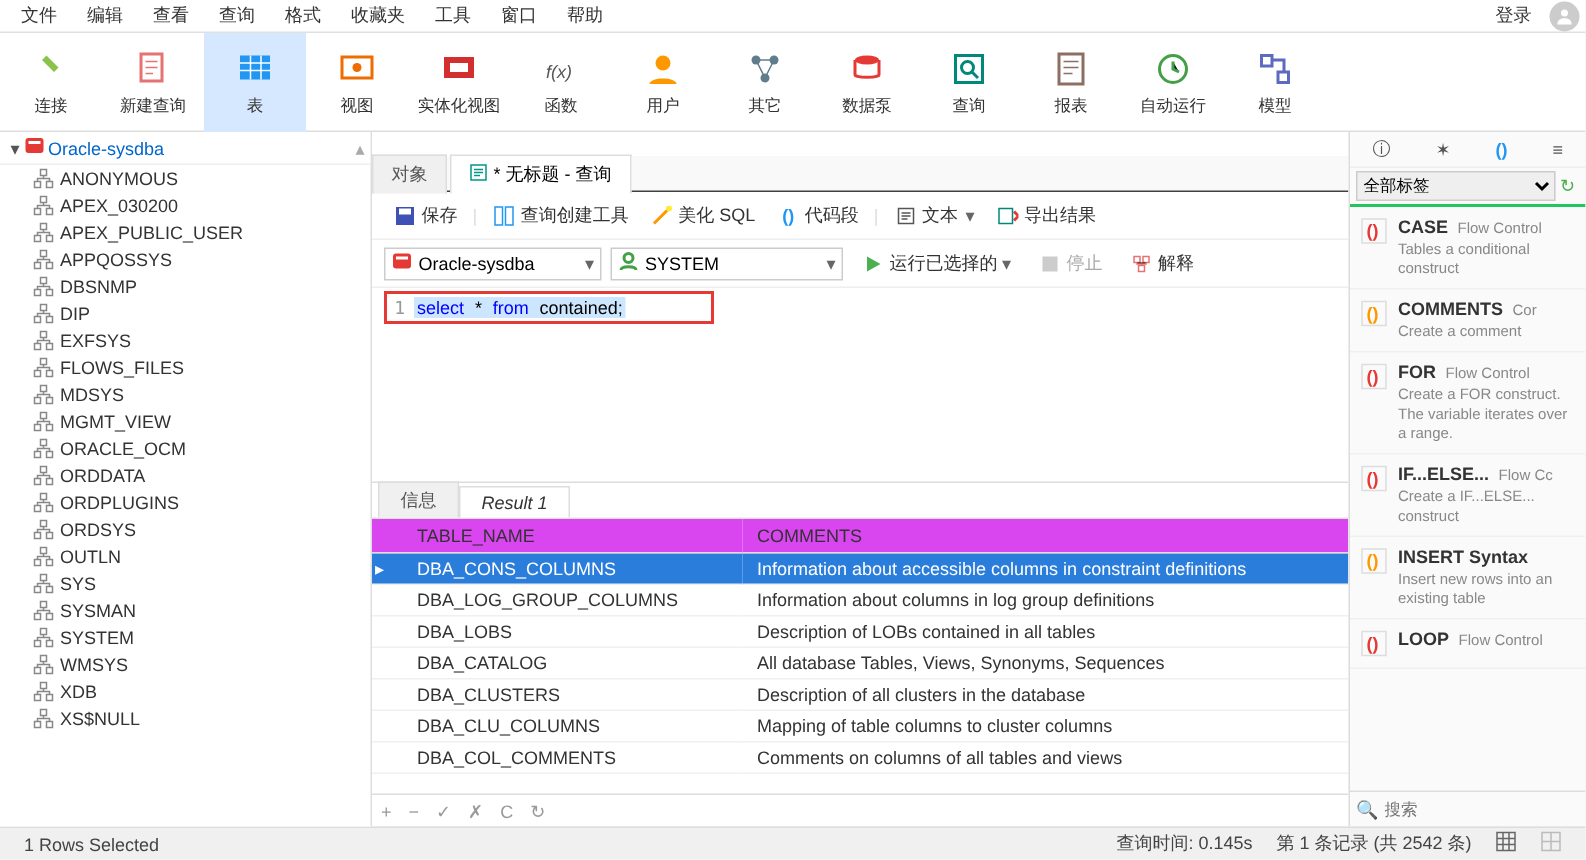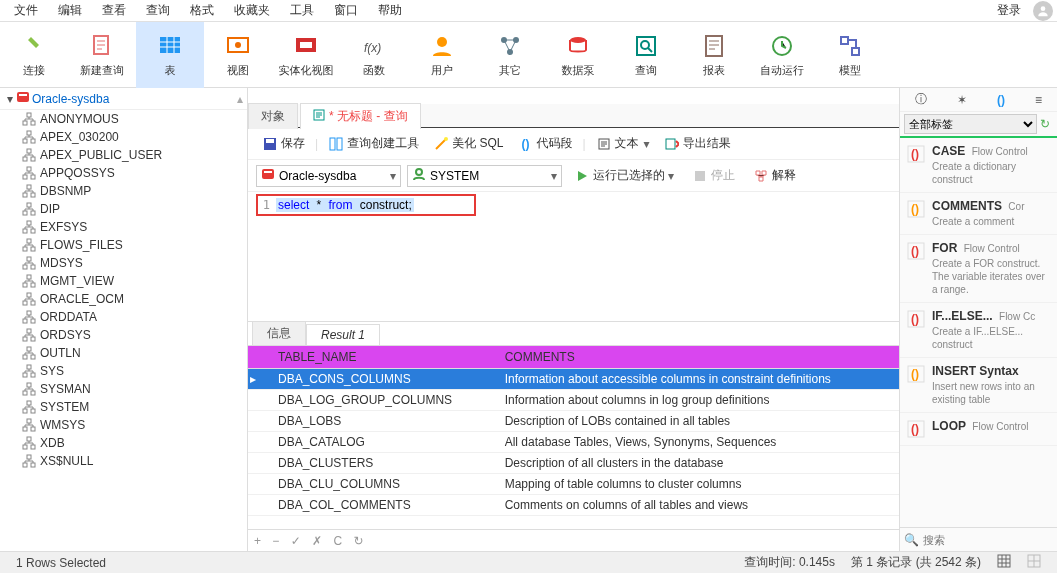--- a/index.html
+++ b/index.html
@@ -16,21 +16,21 @@
 .main { flex: 1; display: flex; min-height: 0; }
 .sidebar { width: 248px; background: #fff; border-right: 1px solid #ddd; overflow-y: auto; position: relative; }
 .sidebar-header { display:flex; align-items:center; padding: 2px 4px; background: #fff; border-bottom: 1px solid #eee; }
 .sidebar-header .dbname { color: #0066cc; padding-left: 2px;}
 .tree { padding-left: 4px; }
 .tree-row { display: flex; align-items: center; height: 18px; padding-left: 18px; cursor: pointer; color: #333; }
 .tree-icon { width: 14px; height: 14px; margin-right: 4px; display:flex;align-items:center;justify-content:center;}
 .center { flex: 1; display: flex; flex-direction: column; background: #fff; min-width: 0; }
 .tabs { display: flex; border-bottom: 1px solid #404040; background: #f9f9f9; height: 24px; align-items: center; margin-top: 16px; }
 .tab { padding: 4px 12px; border: 1px solid #ddd; border-bottom: none; background: #f0f0f0; margin-right: 2px; cursor: pointer; color: #555; display:flex; align-items:center; gap:4px;}
-.tab.active { background: #fff; color: #ef4444; }
+.tab.active { background: #fff; color: #000000; }
 .subtoolbar { display: flex; align-items: center; height: 32px; border-bottom: 1px solid #eee; padding: 0 8px; gap: 2px; }
 .sbtn { display: flex; align-items: center; padding: 2px 6px; cursor: pointer; color: #333; gap: 3px;}
 .sbtn .ico { width: 16px; height: 16px; display:flex;align-items:center;justify-content:center;}
 .conn-row { display: flex; align-items: center; height: 32px; border-bottom: 1px solid #eee; padding: 0 8px; gap: 6px; }
 .combo { display: flex; align-items: center; border: 1px solid #ccc; background: #fff; height: 22px; padding: 0 4px; gap: 4px; cursor:pointer;}
 .combo .arrow { margin-left: auto; color: #666; }
 .editor { height: 130px; border-bottom: 1px solid #ddd; padding: 2px 8px 8px 8px; position: relative; }
 .editor-highlight { border: 2px solid #e53935; padding: 2px 4px; width: 220px; display:flex; align-items:flex-start;}
 .lineno { color: #999; width: 14px; text-align:right; padding-right:6px; font-family: Consolas, monospace; }
 .sql { font-family: Consolas, monospace; background: #cde6ff; padding: 0 2px; }
@@ -348,20 +348,31 @@
         </div>
         <div class="tree-row">
           <span class="tree-icon">
             <svg width="14" height="14">
               <rect x="5" y="1" width="4" height="4" fill="none" stroke="#888"></rect>
               <rect x="1" y="9" width="4" height="4" fill="none" stroke="#888"></rect>
               <rect x="9" y="9" width="4" height="4" fill="none" stroke="#888"></rect>
               <path d="M7 5v2M3 9V7h8v2" fill="none" stroke="#888"></path>
             </svg>
           </span>
+          <span>ORDPLUGINS</span>
+        </div>
+        <div class="tree-row">
+          <span class="tree-icon">
+            <svg width="14" height="14">
+              <rect x="5" y="1" width="4" height="4" fill="none" stroke="#888"></rect>
+              <rect x="1" y="9" width="4" height="4" fill="none" stroke="#888"></rect>
+              <rect x="9" y="9" width="4" height="4" fill="none" stroke="#888"></rect>
+              <path d="M7 5v2M3 9V7h8v2" fill="none" stroke="#888"></path>
+            </svg>
+          </span>
           <span>ORDSYS</span>
         </div>
         <div class="tree-row">
           <span class="tree-icon">
             <svg width="14" height="14">
               <rect x="5" y="1" width="4" height="4" fill="none" stroke="#888"></rect>
               <rect x="1" y="9" width="4" height="4" fill="none" stroke="#888"></rect>
               <rect x="9" y="9" width="4" height="4" fill="none" stroke="#888"></rect>
               <path d="M7 5v2M3 9V7h8v2" fill="none" stroke="#888"></path>
             </svg>
@@ -545,21 +556,21 @@
               <path d="M4 6v1h6V6M7 8V7" stroke="#e57373"></path>
             </svg>
           </span>
           <span>解释</span>
         </div>
     </div>
 
     <div class="editor">
       <div class="editor-highlight">
         <span class="lineno">1</span>
-        <span class="sql"><span class="kw">select</span> <span class="nm">*</span> <span class="kw">from</span> <span class="nm">construct;</span></span>
+        <span class="sql"><span class="kw">select</span> <span class="nm">*</span> <span class="kw">from</span> <span class="nm">contained;</span></span>
       </div>
     </div>
 
     <div class="result-tabs">
       <div class="rtab">信息</div>
       <div class="rtab active">Result 1</div>
     </div>
 
     <div class="grid">
       <table>
@@ -627,21 +638,21 @@
       <span style="color:#4caf50;padding:0 3px;">↻</span>
     </div>
     <div class="snippets" id="snippets-host">
         <div class="snip">
           <span class="snip-ico">
             <svg width="18" height="18">
               <rect x="1" y="1" width="16" height="16" fill="none" stroke="#ddd"></rect>
               <text x="4" y="13" font-size="11" font-weight="bold" fill="#e53935">()</text>
             </svg>
           </span>
-          <div class="snip-body"><span class="snip-title">CASE</span> <span class="snip-sub">Flow Control</span><div class="snip-desc">Create a dictionary construct</div></div>
+          <div class="snip-body"><span class="snip-title">CASE</span> <span class="snip-sub">Flow Control</span><div class="snip-desc">Tables a conditional construct</div></div>
         </div>
         <div class="snip">
           <span class="snip-ico">
             <svg width="18" height="18">
               <rect x="1" y="1" width="16" height="16" fill="none" stroke="#ddd"></rect>
               <text x="4" y="13" font-size="11" font-weight="bold" fill="#ff9800">()</text>
             </svg>
           </span>
           <div class="snip-body"><span class="snip-title">COMMENTS</span> <span class="snip-sub">Cor</span><div class="snip-desc">Create a comment</div></div>
         </div>

